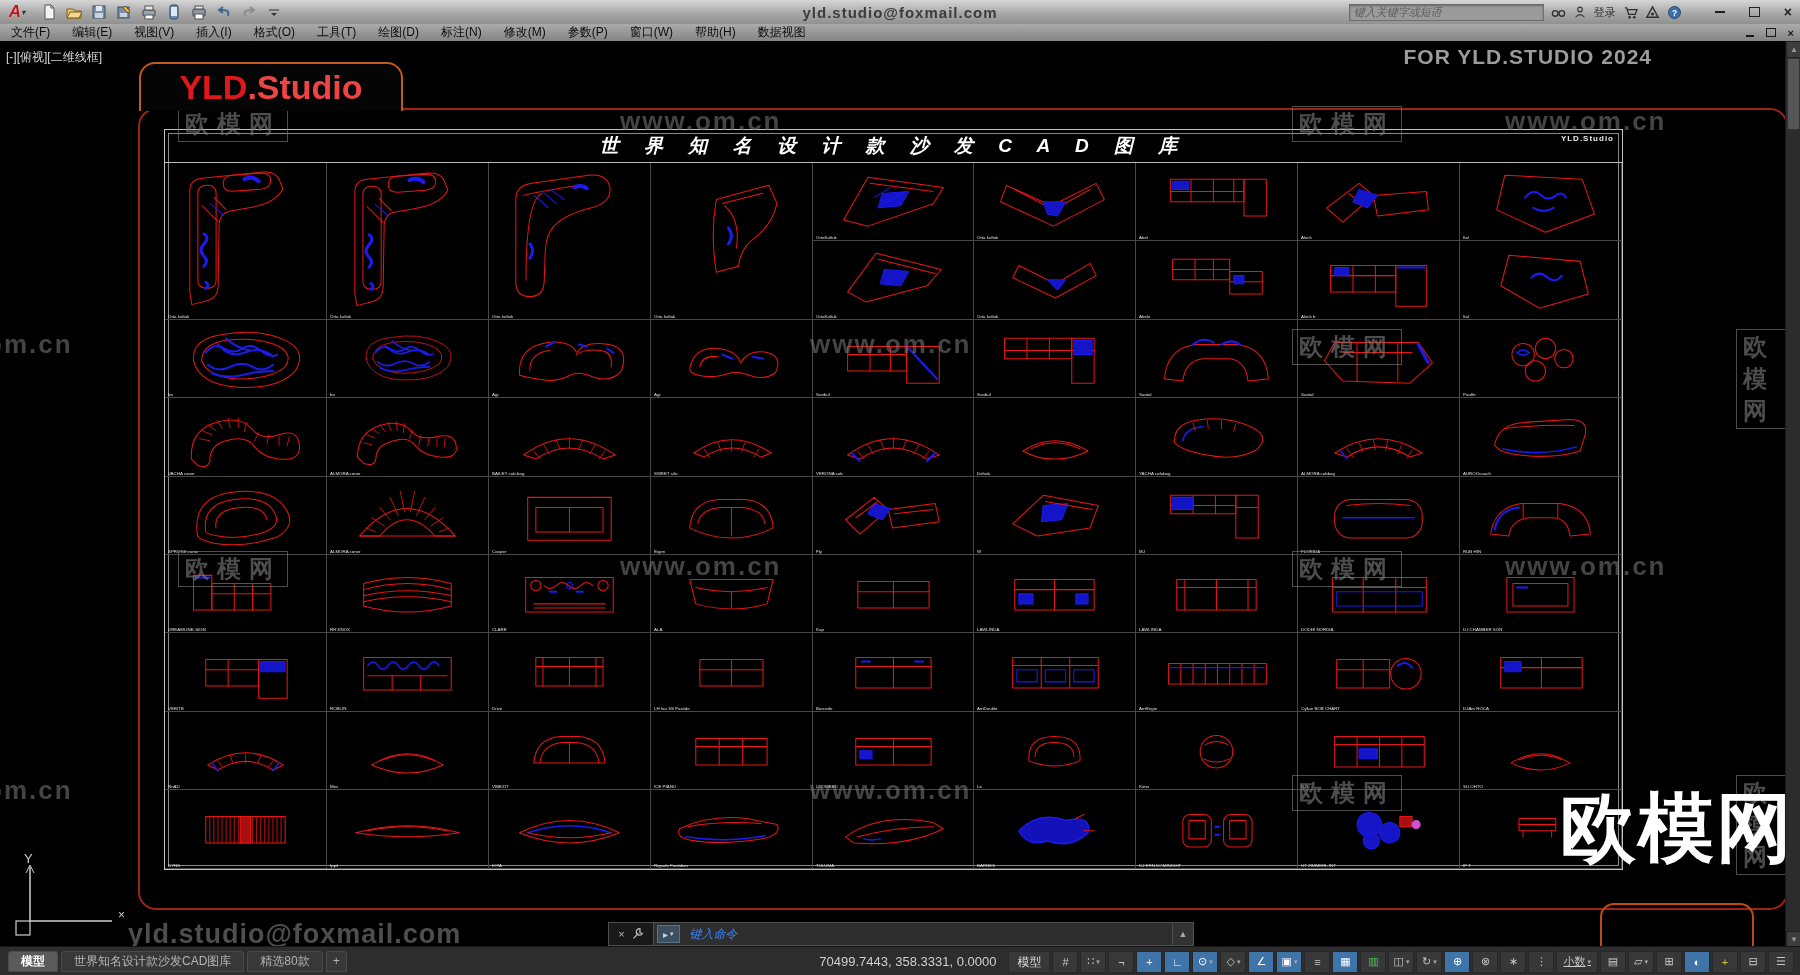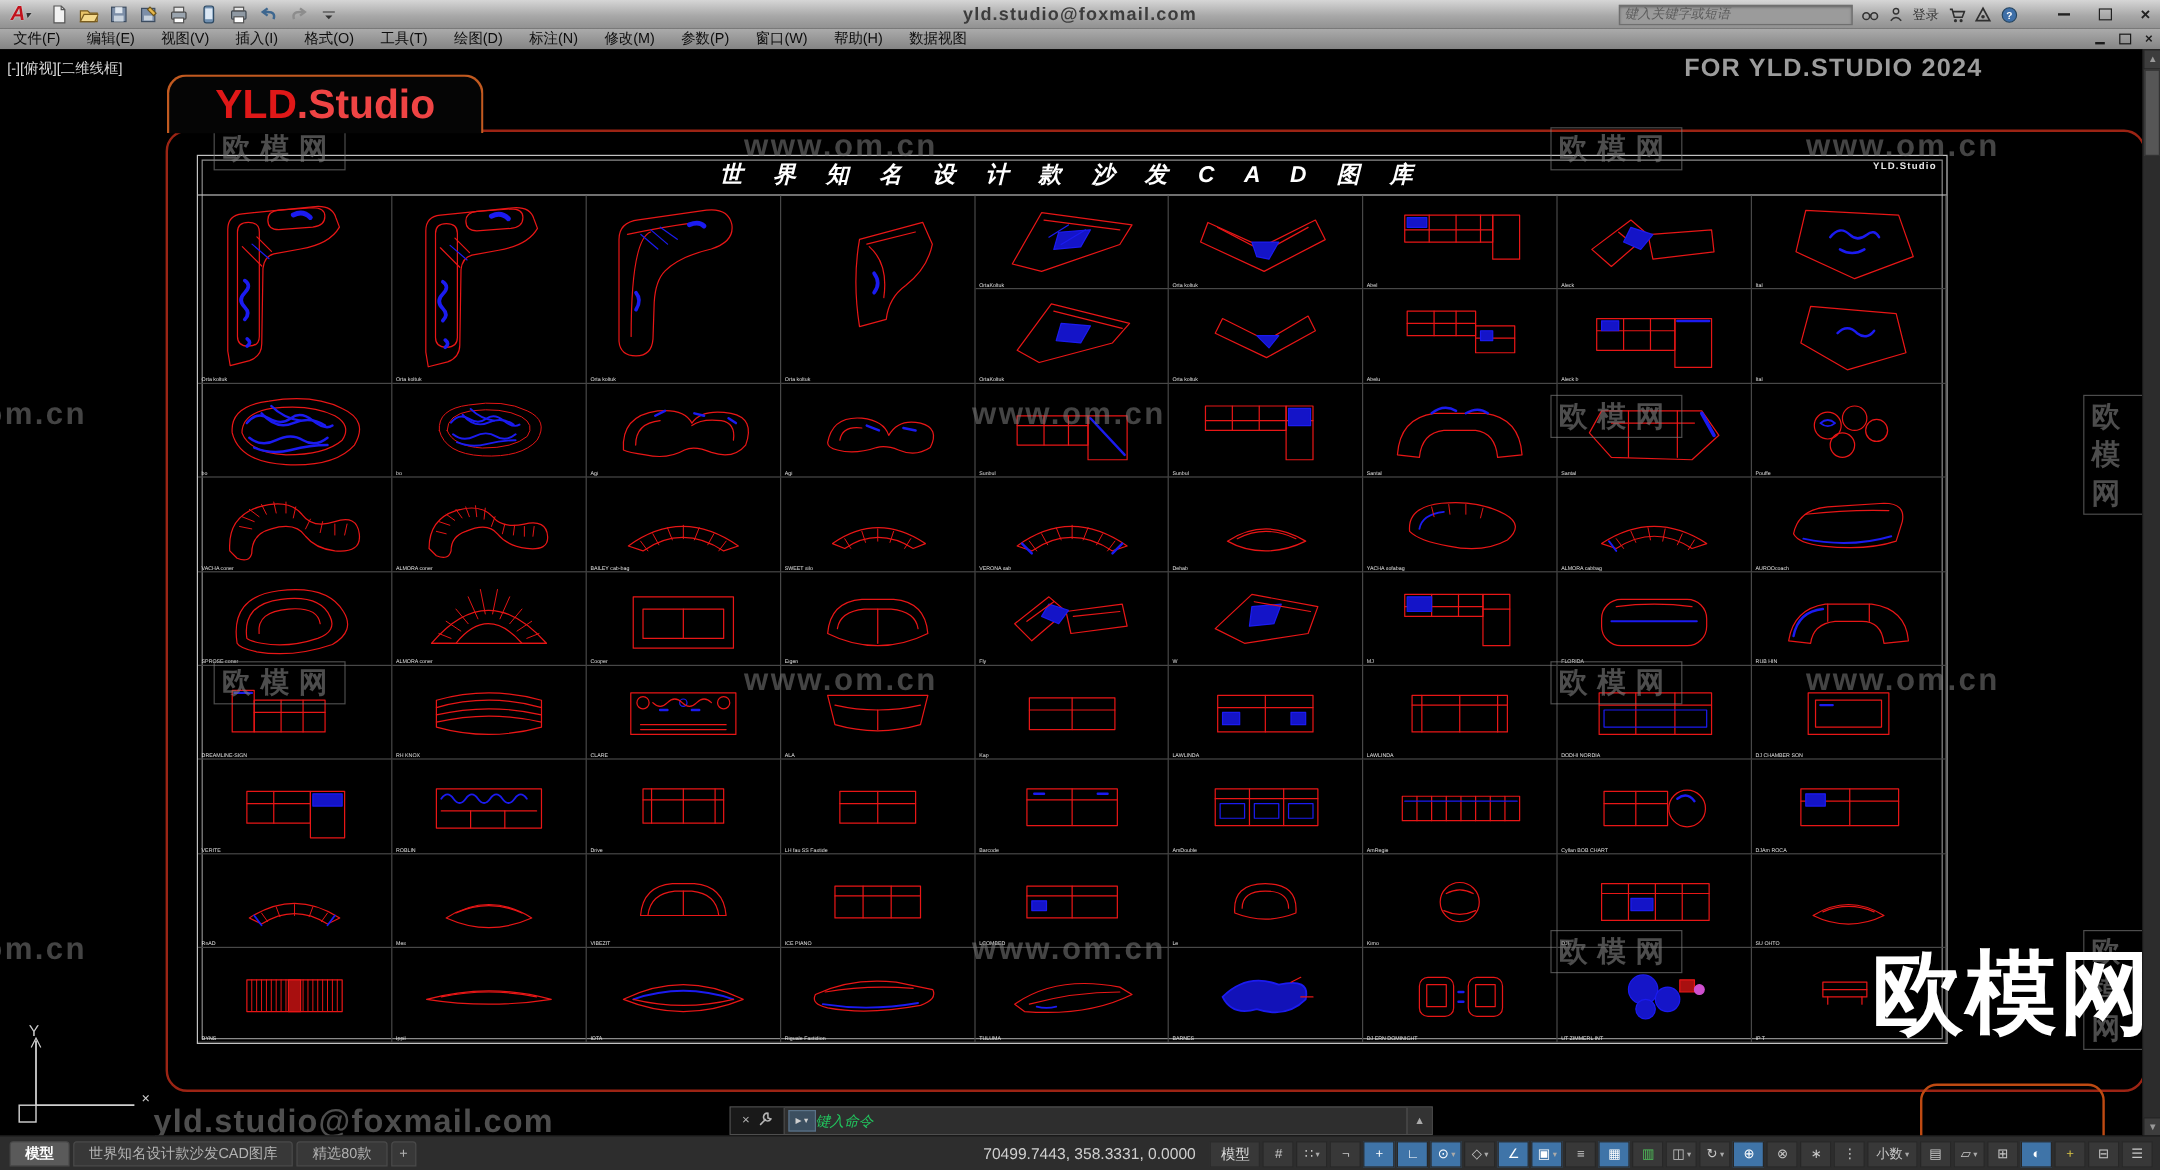--- a/index.html
+++ b/index.html
@@ -74,22 +74,22 @@
   .brand .id{font-size:53px;font-weight:bold;line-height:56px;letter-spacing:1px;}
   
   .ucs{position:absolute;left:6px;top:808px;z-index:4;}
   
   .cmdbar{position:absolute;left:608px;top:881px;width:584px;height:22px;display:flex;z-index:7;
     background:#2e2e2e;border:1px solid #4e4e4e;align-items:stretch;}
   .cmd-left{width:44px;background:#191919;display:flex;align-items:center;justify-content:center;
     gap:6px;color:#b5b5b5;font-size:11px;border-right:1px solid #4e4e4e;}
   .cmd-prompt{display:flex;align-items:center;gap:2px;padding:0 5px;color:#cfcfcf;font-size:10px;
     background:#3c4f60;margin:2px 0 2px 3px;border:1px solid #5a7288;}
-  .cmd-input{flex:1;display:flex;align-items:center;color:#22c55e;font-size:12px;font-style:italic;
-    padding-left:0;}
+  .cmd-input{flex:1;display:flex;align-items:center;color:#3b82f6;font-size:12px;font-style:italic;
+    padding-left:10px;}
   .cmd-hist{width:20px;display:flex;align-items:center;justify-content:center;color:#aaa;
     font-size:9px;border-left:1px solid #4e4e4e;background:#333;}
   
   .scroll{position:absolute;right:0;top:0;width:14px;height:905px;background:#2c2c2c;z-index:8;
     border-left:1px solid #1a1a1a;}
   .sc-btn{position:absolute;left:0;width:14px;height:15px;background:#3d3d3d;color:#999;font-size:8px;
     display:flex;align-items:center;justify-content:center;border:1px solid #222;}
   .sc-thumb{position:absolute;left:1px;top:17px;width:11px;height:70px;background:#565656;border:1px solid #333;}
   
   .bottombar{position:absolute;left:0;top:946px;width:1800px;height:29px;background:#2d2d2d;
@@ -102,21 +102,21 @@
   .sb-right{margin-left:auto;display:flex;align-items:center;gap:2px;margin-right:6px;}
   .coords{font-size:13px;color:#cfcfcf;padding:0 10px;white-space:nowrap;}
   .sb-model{font-size:12px;color:#ddd;padding:0 8px;height:20px;line-height:20px;background:#383838;
     border:1px solid #2a2a2a;}
   .sbtn{min-width:20px;height:20px;display:flex;align-items:center;justify-content:center;gap:1px;
     background:#383838;border:1px solid #272727;color:#c8c8c8;font-size:11px;padding:0 2px;}
   .sbtn.on{background:#3f74a8;color:#fff;}
   .sbtn.green{color:#4fc35a;}
   .sbtn.yellow{color:#d9c445;}
   .sbtn .dd{font-size:7px;color:#aaa;margin-left:1px;}
-  .sbtn.txt{font-size:11px;padding:0 6px;white-space:nowrap;}
+  .sbtn.txt{font-size:11px;padding:0 6px;white-space:nowrap;text-decoration:underline;}
 </style>
 </head>
 <body>
 
 <div id="app">
 
   <div class="titlebar">
     <div class="appicon">A<small>▾</small></div>
     <div class="qat" id="qat">
         <span class="qbtn">

